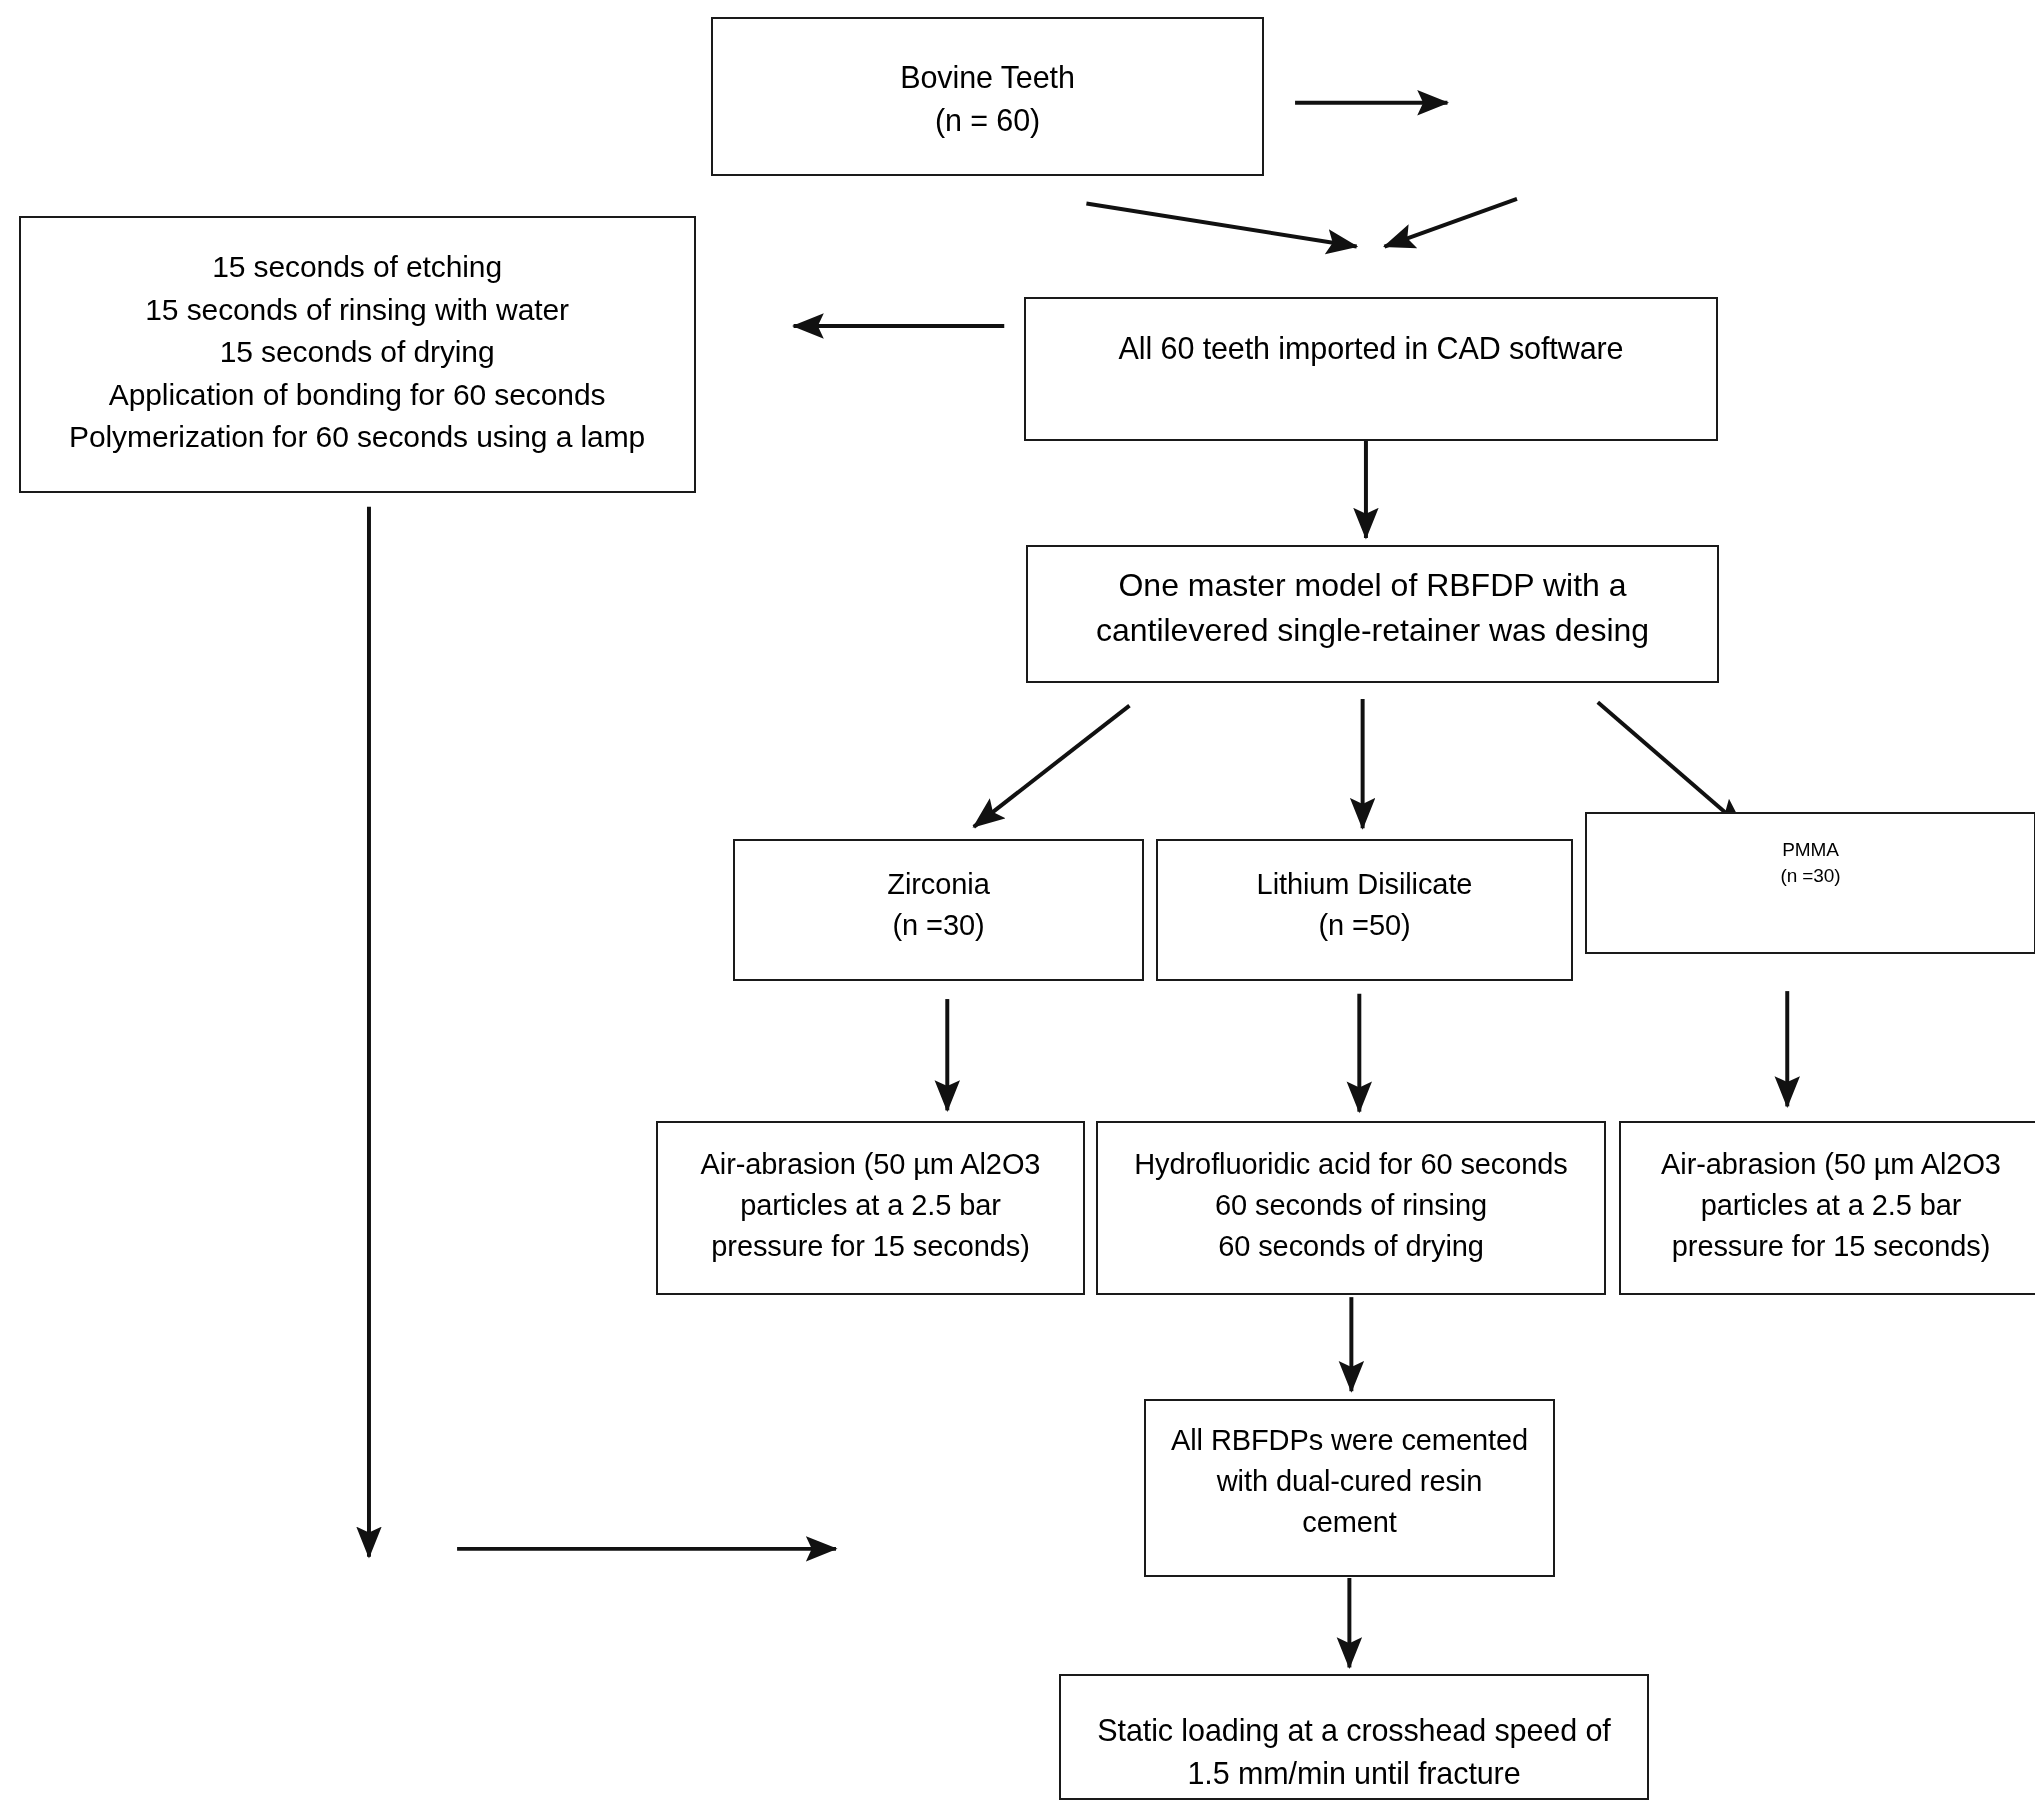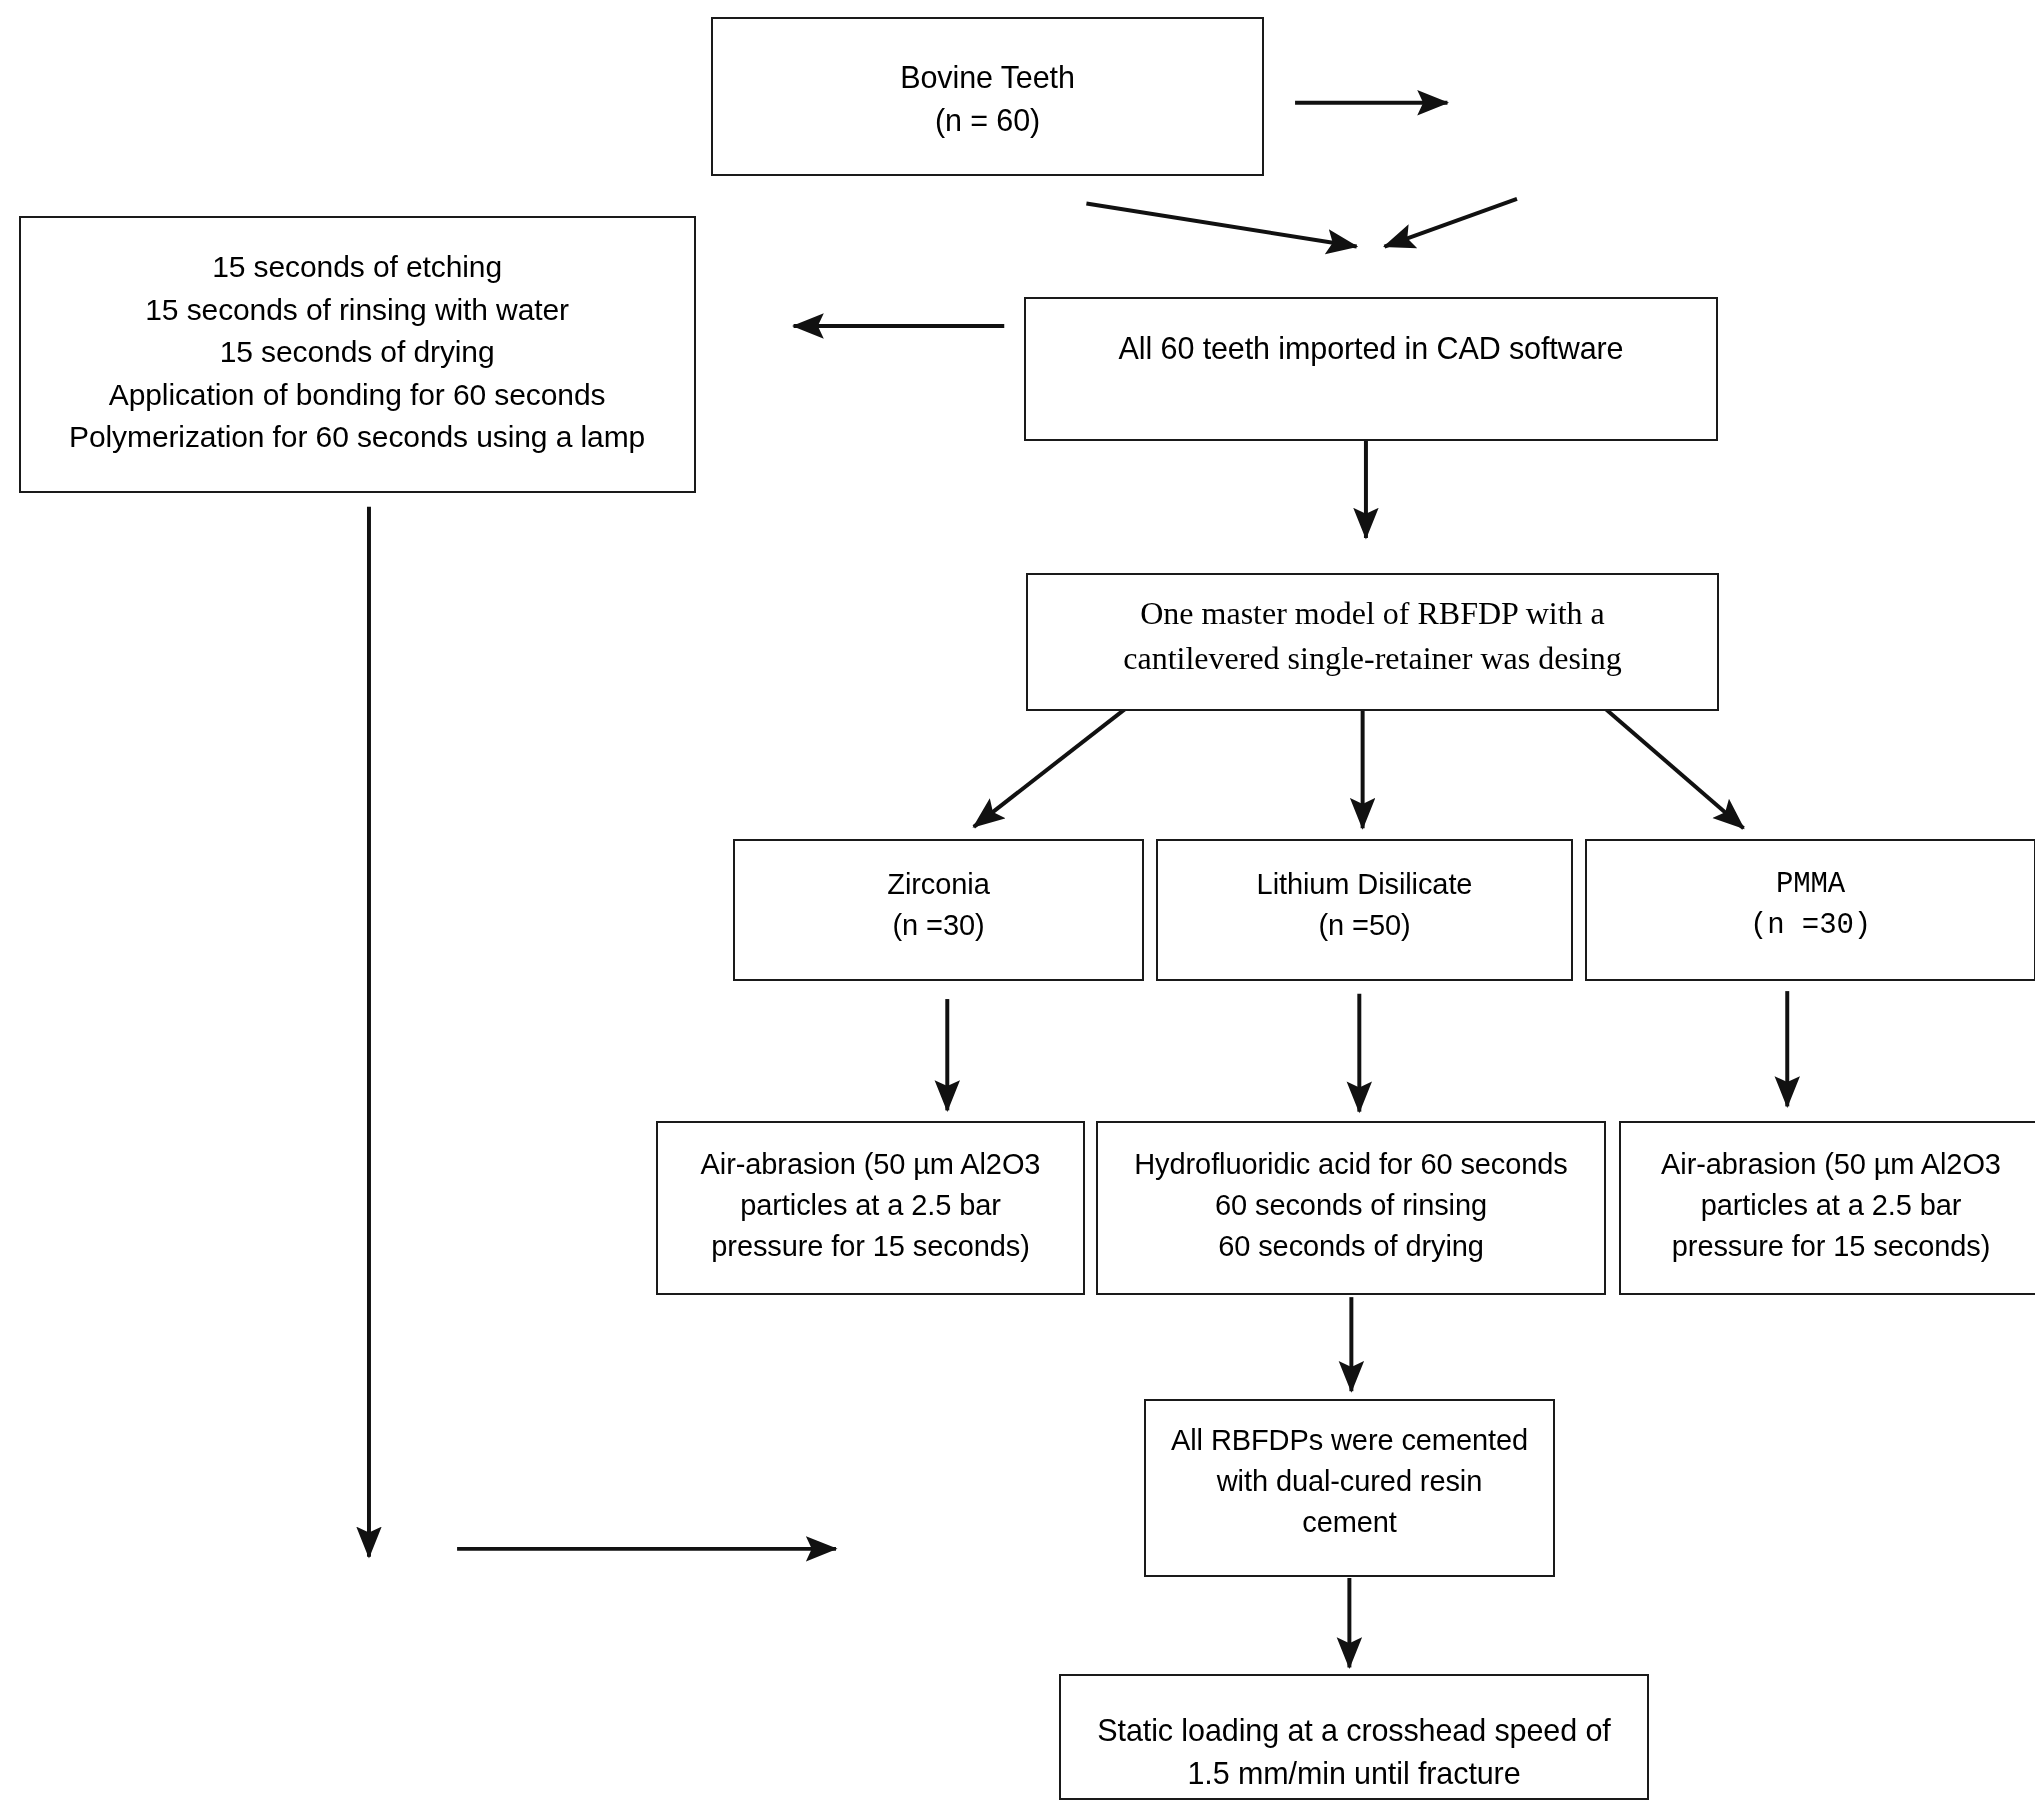--- a/index.html
+++ b/index.html
@@ -28,23 +28,22 @@
     color: #000000;
     line-height: 1.42;
     font-weight: 400;
     letter-spacing: -0.1px;
   }
   .node .txt {
     width: 100%;
     white-space: pre-line;
   }
   .serif {
-    font-family: Liberation Serif, serif;
+    font-family: Liberation Sans, sans-serif;
     letter-spacing: 0px;
-    margin-top: 28px;
   }
   #arrows {
     position: absolute;
     left: 0;
     top: 0;
     width: 2035px;
     height: 1804px;
     pointer-events: none;
   }
 </style>
@@ -104,21 +103,21 @@
   <div class="node" style="left: 733px; top: 839px; width: 411px; height: 142px; font-size: 29px; padding-top: 22.5px;">
     <span class="txt">Zirconia
 (n =30)</span>
   </div>
 
   <div class="node" style="left: 1156px; top: 839px; width: 417px; height: 142px; font-size: 29px; padding-top: 22.5px;">
     <span class="txt">Lithium Disilicate
 (n =50)</span>
   </div>
 
-  <div class="node" style="left: 1585px; top: 839px; width: 451px; height: 142px; font-size: 29px; padding-top: 22.5px; font-family: Liberation Mono, monospace;">
+  <div class="node" style="left: 1585px; top: 812px; width: 451px; height: 142px; font-size: 19px; padding-top: 22.5px;">
     <span class="txt">PMMA
 (n =30)</span>
   </div>
 
   <div class="node" style="left: 656px; top: 1121px; width: 429px; height: 174px; font-size: 29px; padding-top: 21px;">
     <span class="txt">Air-abrasion (50 µm Al2O3
 particles at a 2.5 bar
 pressure for 15 seconds)</span>
   </div>
 

